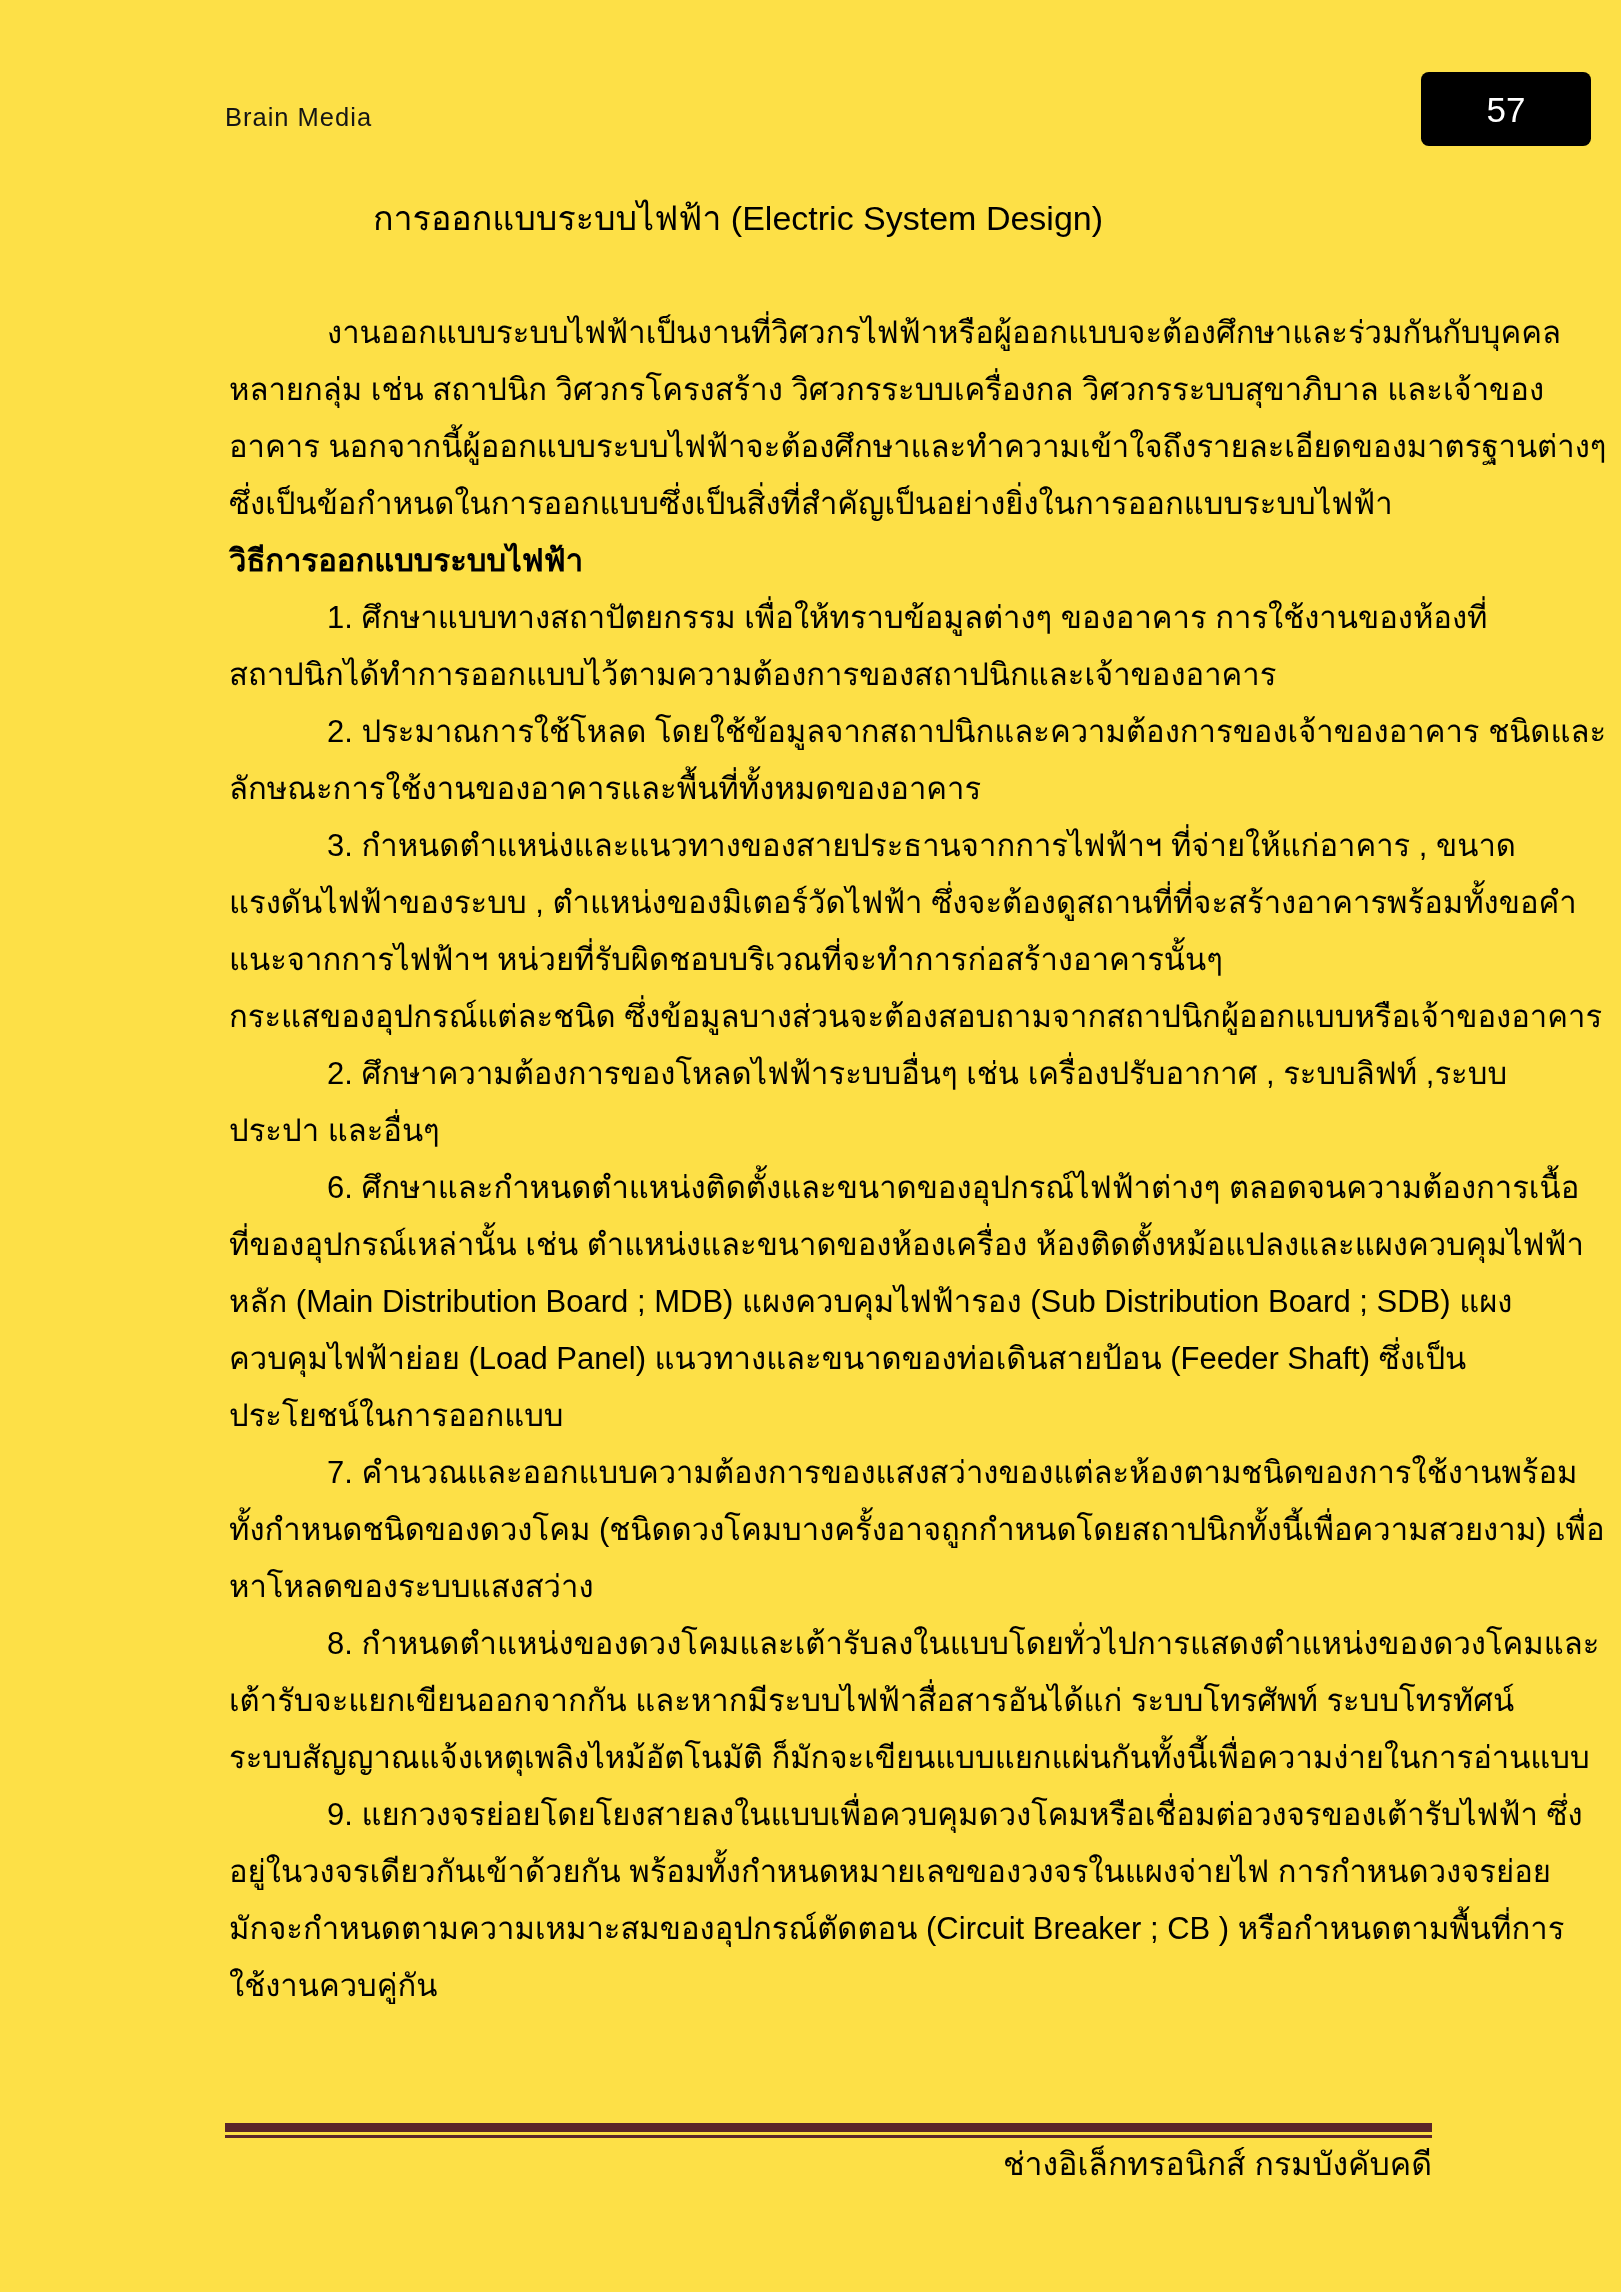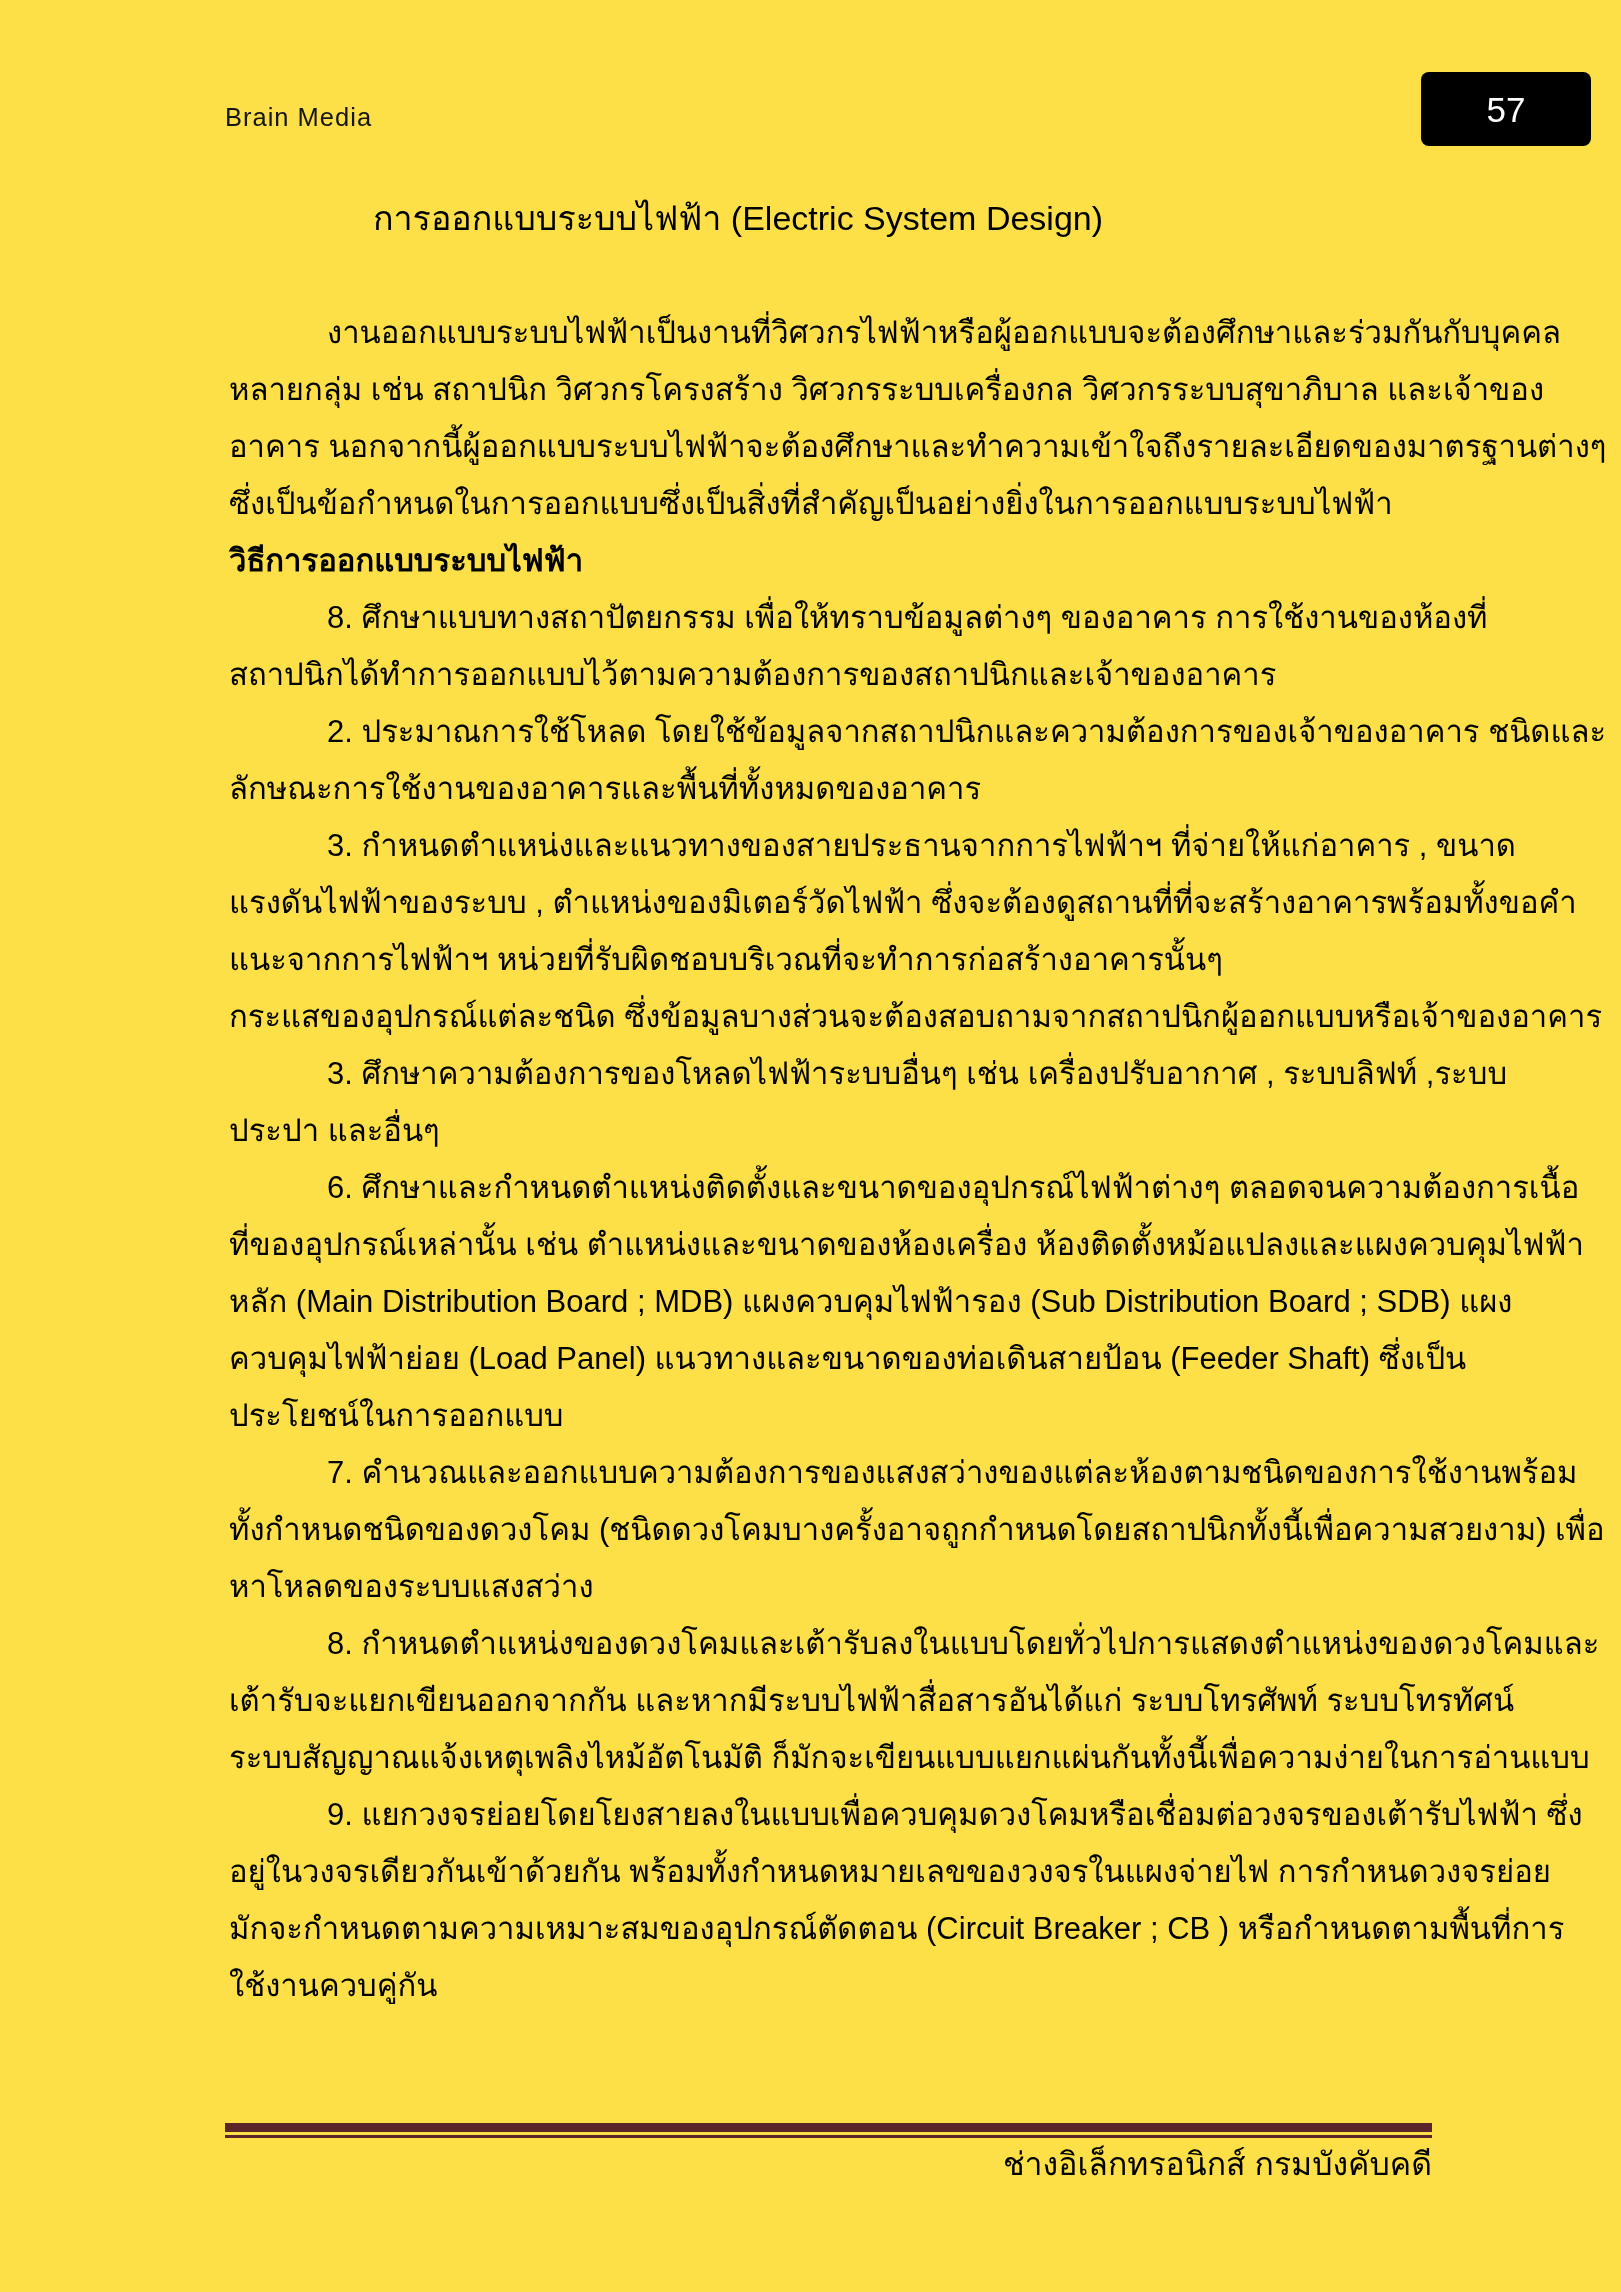--- a/index.html
+++ b/index.html
@@ -62,29 +62,29 @@
   </div>
 
   <div class="doc-title">การออกแบบระบบไฟฟ้า (Electric System Design)</div>
 
   <div class="body-text">
     <div class="line indent">งานออกแบบระบบไฟฟ้าเป็นงานที่วิศวกรไฟฟ้าหรือผู้ออกแบบจะต้องศึกษาและร่วมกันกับบุคคล</div>
     <div class="line">หลายกลุ่ม เช่น สถาปนิก วิศวกรโครงสร้าง วิศวกรระบบเครื่องกล วิศวกรระบบสุขาภิบาล และเจ้าของ</div>
     <div class="line">อาคาร นอกจากนี้ผู้ออกแบบระบบไฟฟ้าจะต้องศึกษาและทำความเข้าใจถึงรายละเอียดของมาตรฐานต่างๆ</div>
     <div class="line">ซึ่งเป็นข้อกำหนดในการออกแบบซึ่งเป็นสิ่งที่สำคัญเป็นอย่างยิ่งในการออกแบบระบบไฟฟ้า</div>
     <div class="line bold">วิธีการออกแบบระบบไฟฟ้า</div>
-    <div class="line indent">8. ศึกษาแบบทางสถาปัตยกรรม เพื่อให้ทราบข้อมูลต่างๆ ของอาคาร การใช้งานของห้องที่</div>
+    <div class="line indent">1. ศึกษาแบบทางสถาปัตยกรรม เพื่อให้ทราบข้อมูลต่างๆ ของอาคาร การใช้งานของห้องที่</div>
     <div class="line">สถาปนิกได้ทำการออกแบบไว้ตามความต้องการของสถาปนิกและเจ้าของอาคาร</div>
     <div class="line indent">2. ประมาณการใช้โหลด โดยใช้ข้อมูลจากสถาปนิกและความต้องการของเจ้าของอาคาร ชนิดและ</div>
     <div class="line">ลักษณะการใช้งานของอาคารและพื้นที่ทั้งหมดของอาคาร</div>
     <div class="line indent">3. กำหนดตำแหน่งและแนวทางของสายประธานจากการไฟฟ้าฯ ที่จ่ายให้แก่อาคาร , ขนาด</div>
     <div class="line">แรงดันไฟฟ้าของระบบ , ตำแหน่งของมิเตอร์วัดไฟฟ้า ซึ่งจะต้องดูสถานที่ที่จะสร้างอาคารพร้อมทั้งขอคำ</div>
     <div class="line">แนะจากการไฟฟ้าฯ หน่วยที่รับผิดชอบบริเวณที่จะทำการก่อสร้างอาคารนั้นๆ</div>
     <div class="line">กระแสของอุปกรณ์แต่ละชนิด ซึ่งข้อมูลบางส่วนจะต้องสอบถามจากสถาปนิกผู้ออกแบบหรือเจ้าของอาคาร</div>
-    <div class="line indent">3. ศึกษาความต้องการของโหลดไฟฟ้าระบบอื่นๆ เช่น เครื่องปรับอากาศ , ระบบลิฟท์ ,ระบบ</div>
+    <div class="line indent">2. ศึกษาความต้องการของโหลดไฟฟ้าระบบอื่นๆ เช่น เครื่องปรับอากาศ , ระบบลิฟท์ ,ระบบ</div>
     <div class="line">ประปา และอื่นๆ</div>
     <div class="line indent">6. ศึกษาและกำหนดตำแหน่งติดตั้งและขนาดของอุปกรณ์ไฟฟ้าต่างๆ ตลอดจนความต้องการเนื้อ</div>
     <div class="line">ที่ของอุปกรณ์เหล่านั้น เช่น ตำแหน่งและขนาดของห้องเครื่อง ห้องติดตั้งหม้อแปลงและแผงควบคุมไฟฟ้า</div>
     <div class="line">หลัก (Main Distribution Board ; MDB) แผงควบคุมไฟฟ้ารอง (Sub Distribution Board ; SDB) แผง</div>
     <div class="line">ควบคุมไฟฟ้าย่อย (Load Panel) แนวทางและขนาดของท่อเดินสายป้อน (Feeder Shaft) ซึ่งเป็น</div>
     <div class="line">ประโยชน์ในการออกแบบ</div>
     <div class="line indent">7. คำนวณและออกแบบความต้องการของแสงสว่างของแต่ละห้องตามชนิดของการใช้งานพร้อม</div>
     <div class="line">ทั้งกำหนดชนิดของดวงโคม (ชนิดดวงโคมบางครั้งอาจถูกกำหนดโดยสถาปนิกทั้งนี้เพื่อความสวยงาม) เพื่อ</div>
     <div class="line">หาโหลดของระบบแสงสว่าง</div>
     <div class="line indent">8. กำหนดตำแหน่งของดวงโคมและเต้ารับลงในแบบโดยทั่วไปการแสดงตำแหน่งของดวงโคมและ</div>

